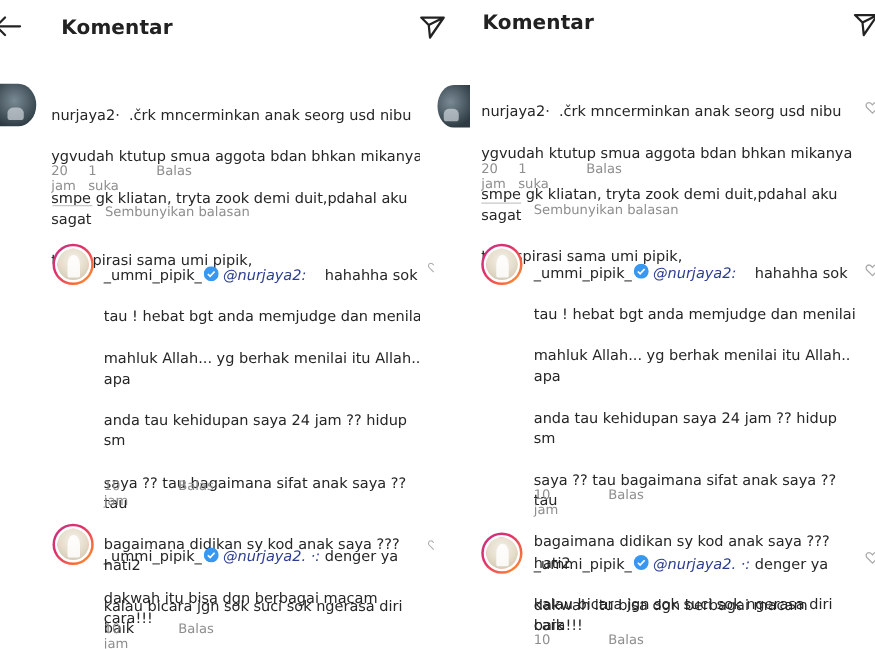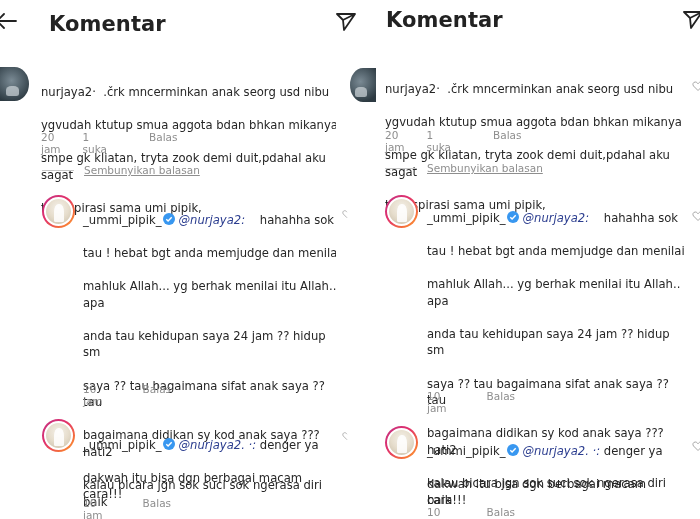--- a/index.html
+++ b/index.html
@@ -5,43 +5,43 @@
   * { box-sizing: border-box; margin: 0; padding: 0; }
   html, body { width: 700px; height: 519px; overflow: hidden; background: #ffffff; }
   body { position: relative; font-family: "DejaVu Sans", sans-serif; color: #262626; }
 
   .panel { position: absolute; top: 0; height: 519px; background: #ffffff; overflow: hidden; }
   .panel.left { left: 0; width: 700px; }
   .panel.right { left: 336px; width: 364px; }
 
   .header { position: absolute; left: 0; right: 0; height: 44px; }
   .back-icon { position: absolute; top: 12px; left: -6px; width: 24px; height: 18px; cursor: pointer; }
-  .title { position: absolute; font-size: 21px; font-weight: bold; color: #222; letter-spacing: 0.1px; }
+  .title { position: absolute; font-size: 16px; font-weight: bold; color: #222; letter-spacing: 0.1px; }
   .send-icon { position: absolute; width: 22px; height: 22px; cursor: pointer; }
 
   .comment { position: absolute; }
   .avatar { position: absolute; border-radius: 50%; overflow: hidden; }
   .avatar.dark { background: radial-gradient(circle at 40% 40%, #7a8a94 0%, #4e5d66 45%, #2d3a42 80%); }
   .avatar.dark::after { content: ""; position: absolute; left: 20%; top: 55%; width: 45%; height: 30%; background: #cfd6da; border-radius: 40% 40% 20% 20%; opacity: 0.7; }
   .avatar.ring { padding: 2px; background: linear-gradient(135deg, #c13584, #e1306c 40%, #f77737 80%, #fcaf45); }
   .avatar.ring .inner { width: 100%; height: 100%; border-radius: 50%; border: 2px solid #fff; background: radial-gradient(circle at 50% 35%, #f4f0e8 0%, #e6ddcc 50%, #c9bfa9 100%); position: relative; overflow: hidden; }
   .avatar.ring .inner::after { content: ""; position: absolute; left: 30%; top: 20%; width: 40%; height: 70%; background: #ffffff; border-radius: 45% 45% 10% 10%; opacity: 0.85; }
 
   .body-text { position: absolute; font-size: 11.6px; line-height: 16.6px; color: #262626; white-space: pre-line; }
   .username { font-weight: normal; color: #262626; }
   .mention { color: #2b3d8f; font-style: italic; }
   .verified { display: inline-block; width: 12px; height: 12px; vertical-align: -1px; margin: 0 3px 0 2px; }
 
-  .meta { position: absolute; font-size: 10.5px; color: #8e8e8e; display: flex; gap: 22px; }
+  .meta { position: absolute; font-size: 10.5px; color: #8e8e8e; display: flex; gap: 10px; }
   .meta span { cursor: default; }
   .meta .reply { cursor: pointer; margin-left: 20px; }
 
   .heart-icon { position: absolute; width: 12px; height: 12px; cursor: pointer; }
 
-  .hide-replies { position: absolute; display: flex; align-items: center; gap: 10px; font-size: 10.5px; color: #8e8e8e; cursor: pointer; text-decoration: underline; }
+  .hide-replies { position: absolute; display: flex; gap: 10px; font-size: 10.5px; color: #8e8e8e; cursor: pointer; }
   .hide-replies .line { width: 32px; height: 1px; background: #c7c7c7; }
 </style>
 </head>
 <body>
 
 <div class="panel left">
   <div class="header" style="top:0;">
     <svg class="back-icon" viewBox="0 0 24 18">
       <path d="M22 9H4M10 2L3 9l7 7" fill="none" stroke="#222" stroke-width="1.8" stroke-linecap="round" stroke-linejoin="round"></path>
     </svg>

